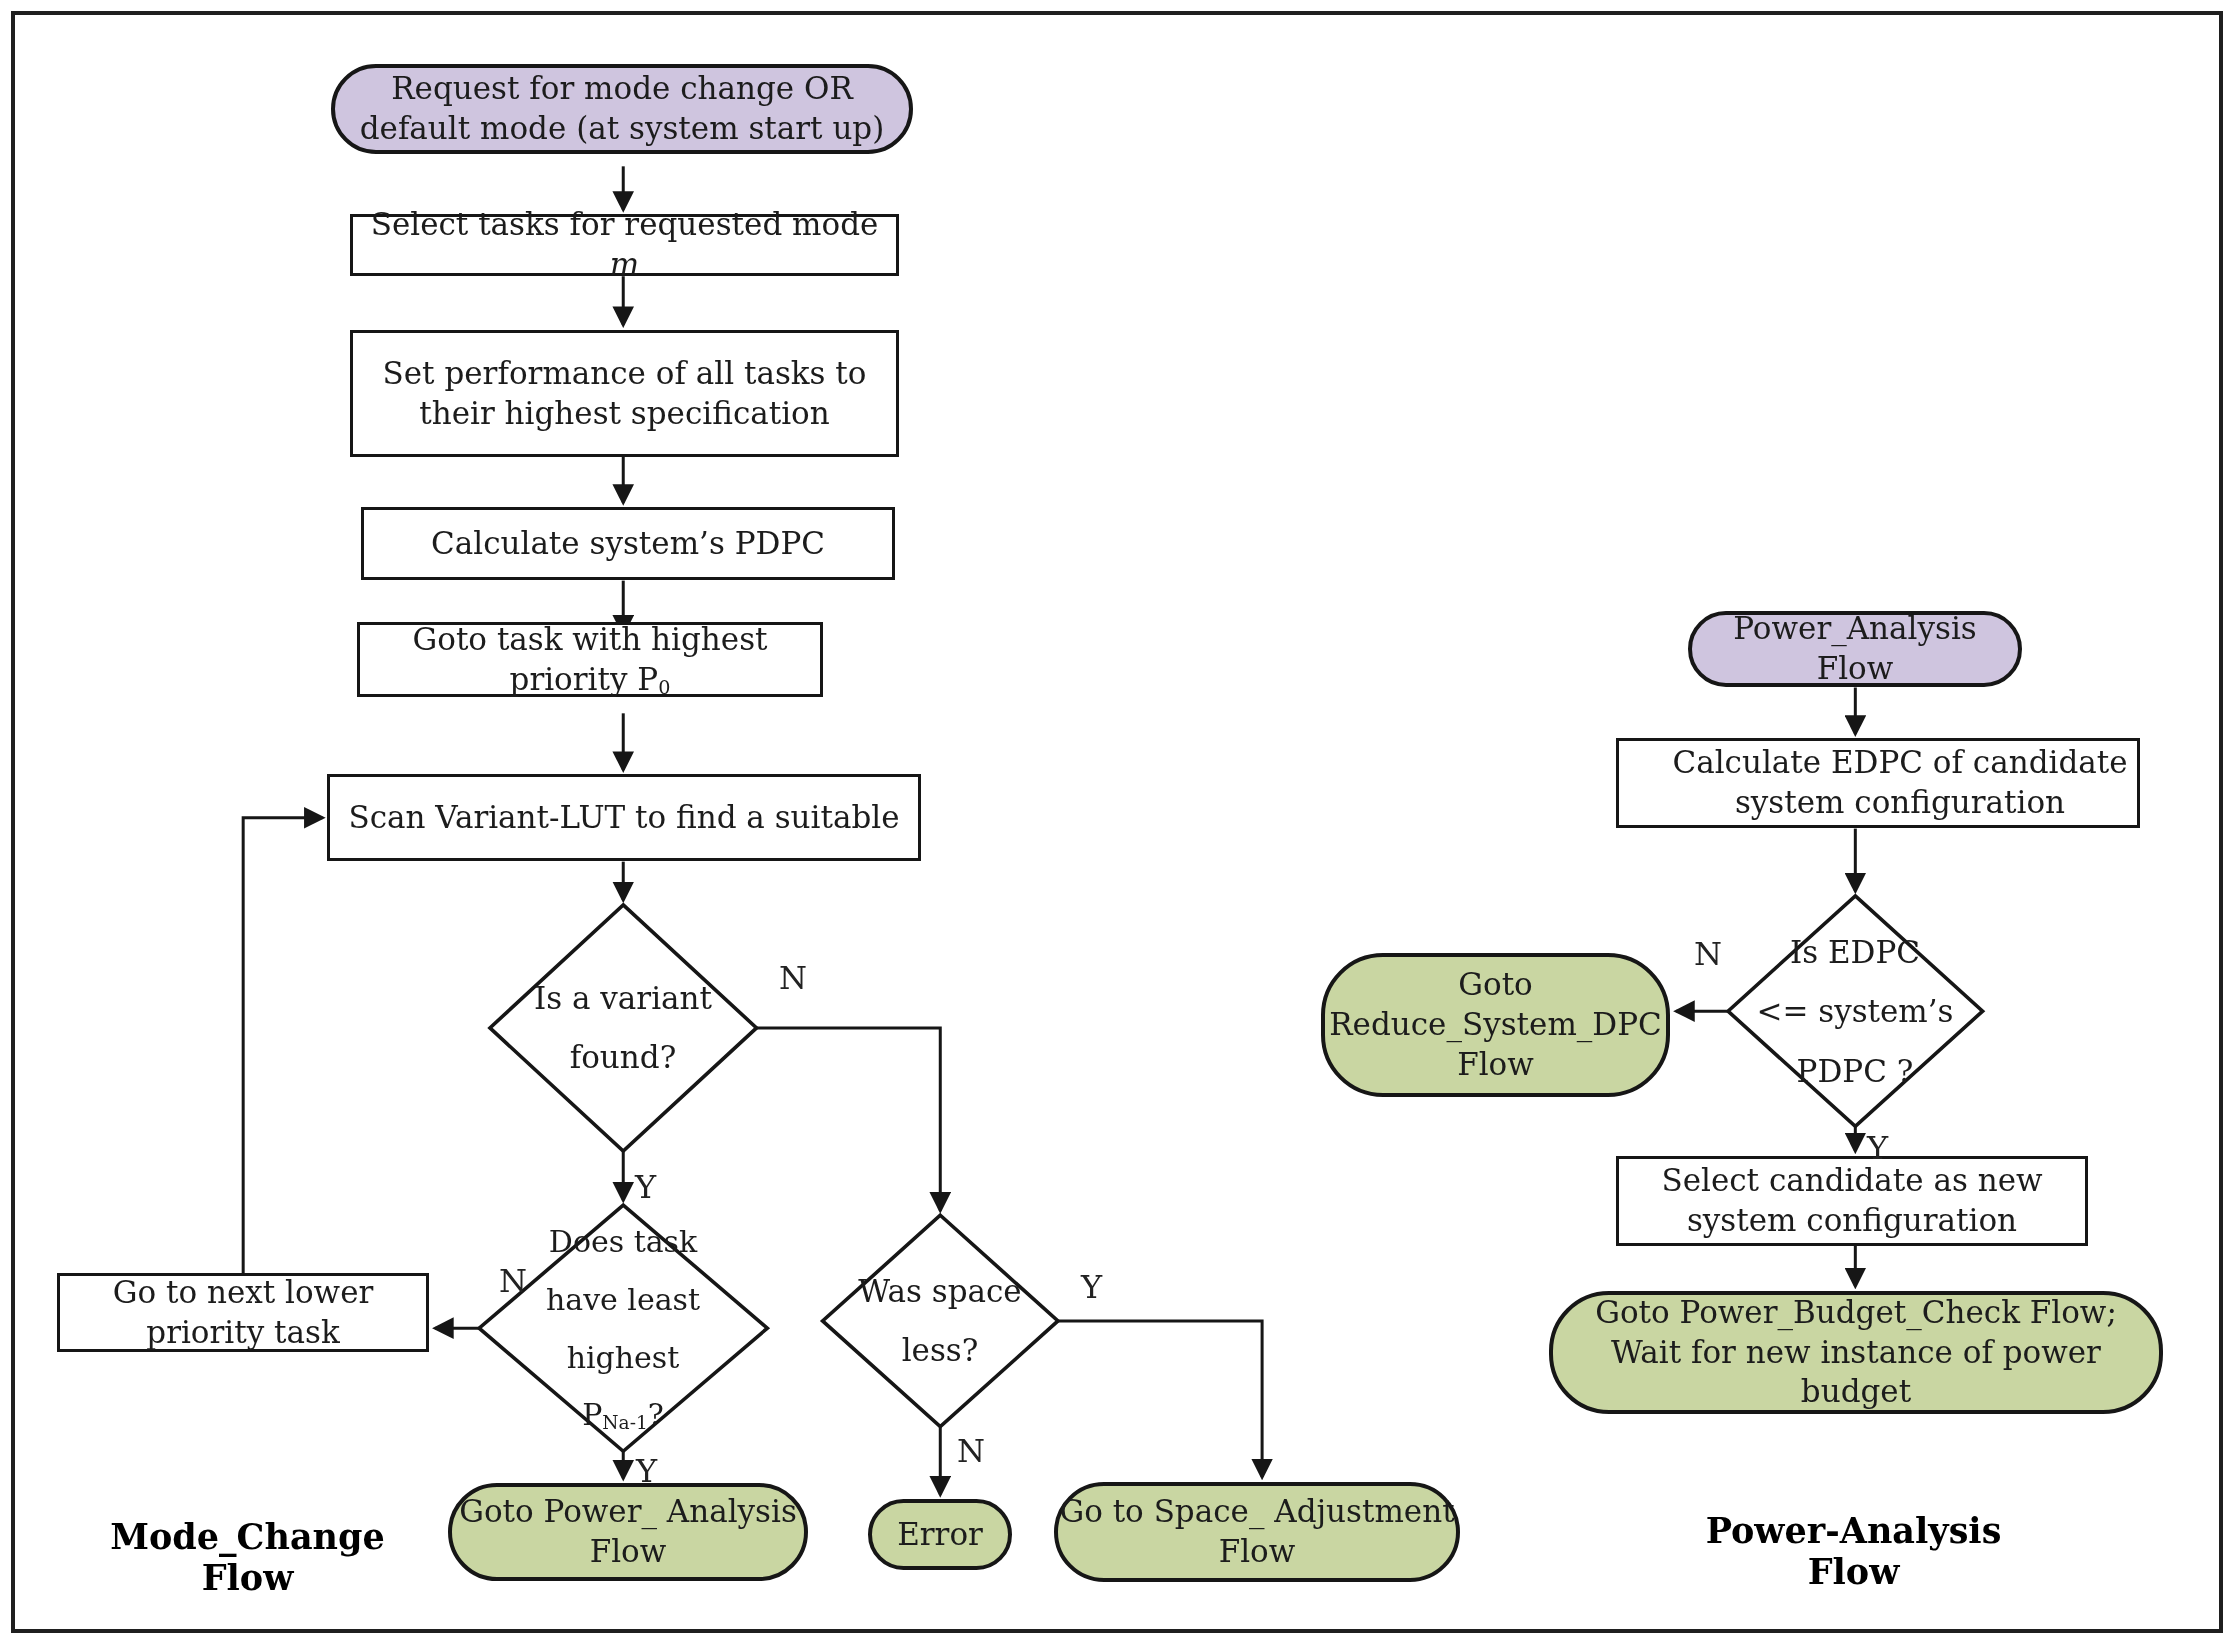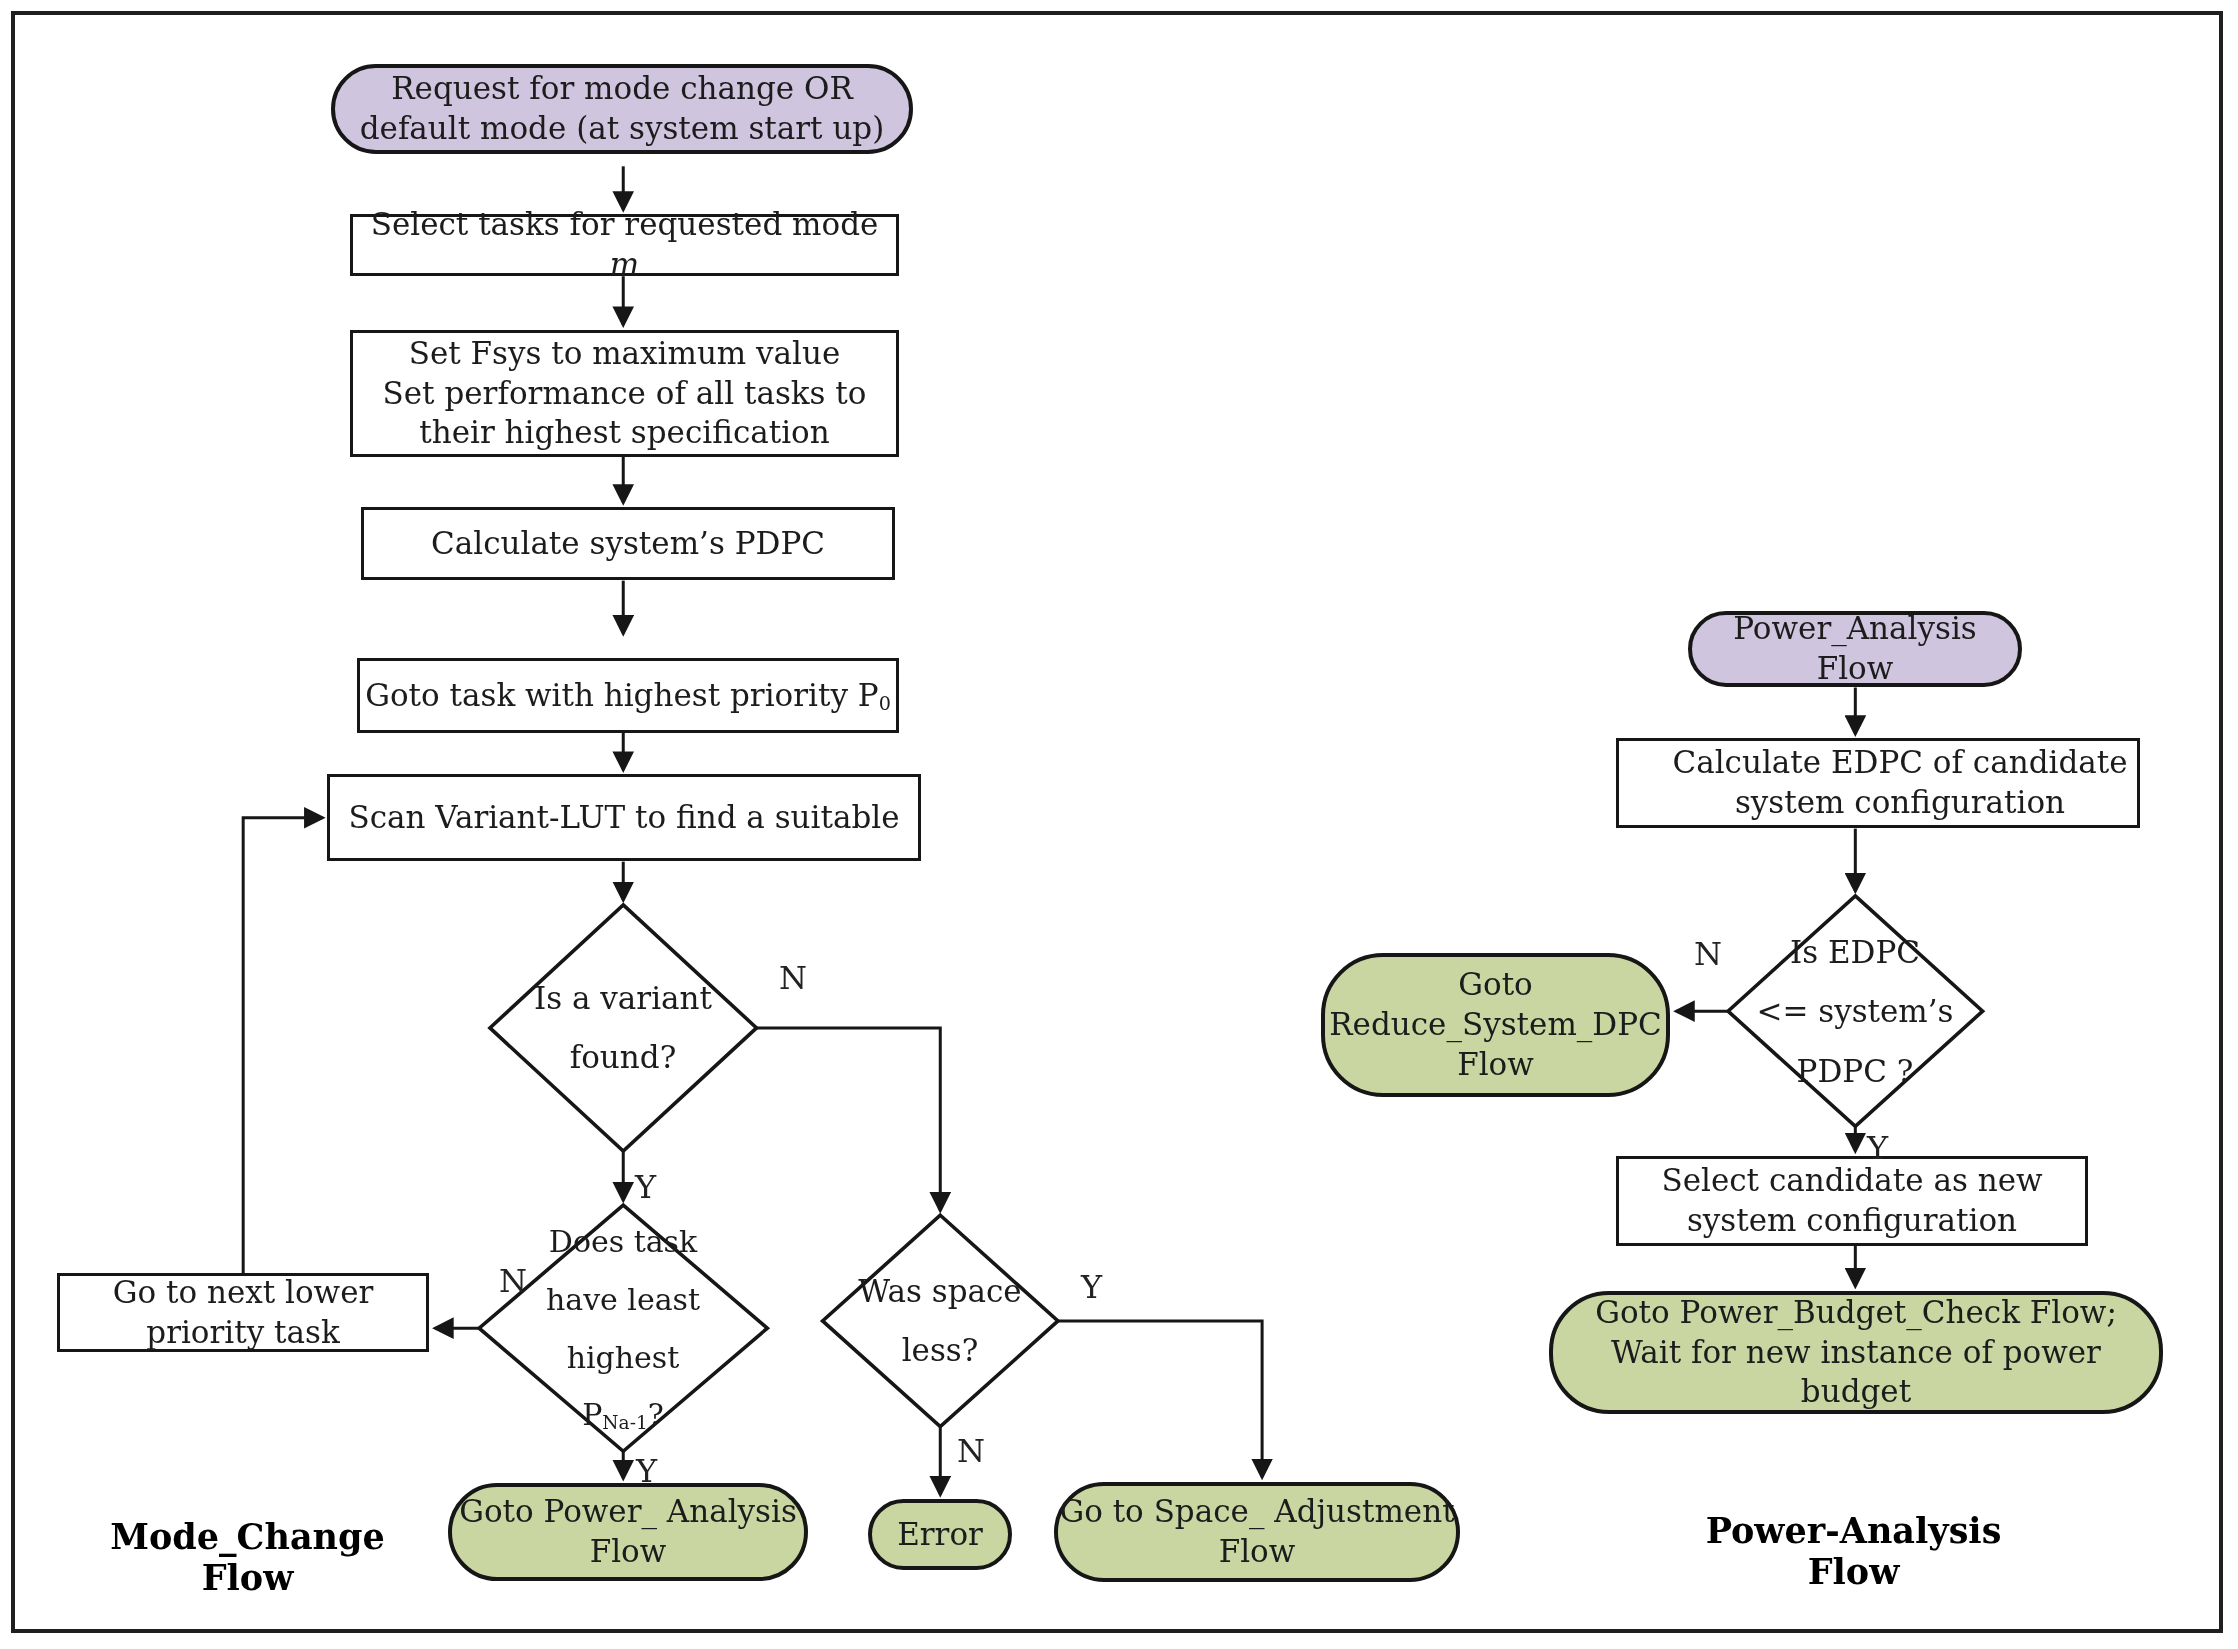--- a/index.html
+++ b/index.html
@@ -117,30 +117,29 @@
   <div class="node oval start-oval" style="left:331px; top:64px; width:582px; height:90px; border-radius:53px;">
     <span class="ln">Request for mode change OR</span>
     <span class="ln">default mode (at system start up)</span>
   </div>
 
   <div class="node rect" style="left:350px; top:214px; width:549px; height:62px;">
     <span class="ln"><span>Select tasks for requested mode </span><i>m</i></span>
   </div>
 
   <div class="node rect" style="left:350px; top:330px; width:549px; height:127px;">
-    <span class="ln">Set Fsys to maximum value</span>
     <span class="ln">Set performance of all tasks to</span>
     <span class="ln">their highest specification</span>
   </div>
 
   <div class="node rect" style="left:361px; top:507px; width:534px; height:73px;">
     <span class="ln">Calculate system’s PDPC</span>
   </div>
 
-  <div class="node rect" style="left:357px; top:658px; width:542px; height:75px;">
+  <div class="node rect" style="left:357px; top:622px; width:466px; height:75px;">
     <span class="ln"><span>Goto task with highest priority P</span><sub class="idx">0</sub></span>
   </div>
 
   <div class="node rect" style="left:327px; top:774px; width:594px; height:87px;">
     <span class="ln">Scan Variant-LUT to find a suitable</span>
   </div>
 
   <div class="dtext" style="left:515px; top:949px; width:216px; height:158px;">
     <span class="ln">Is a variant</span>
     <span class="ln">found?</span>

